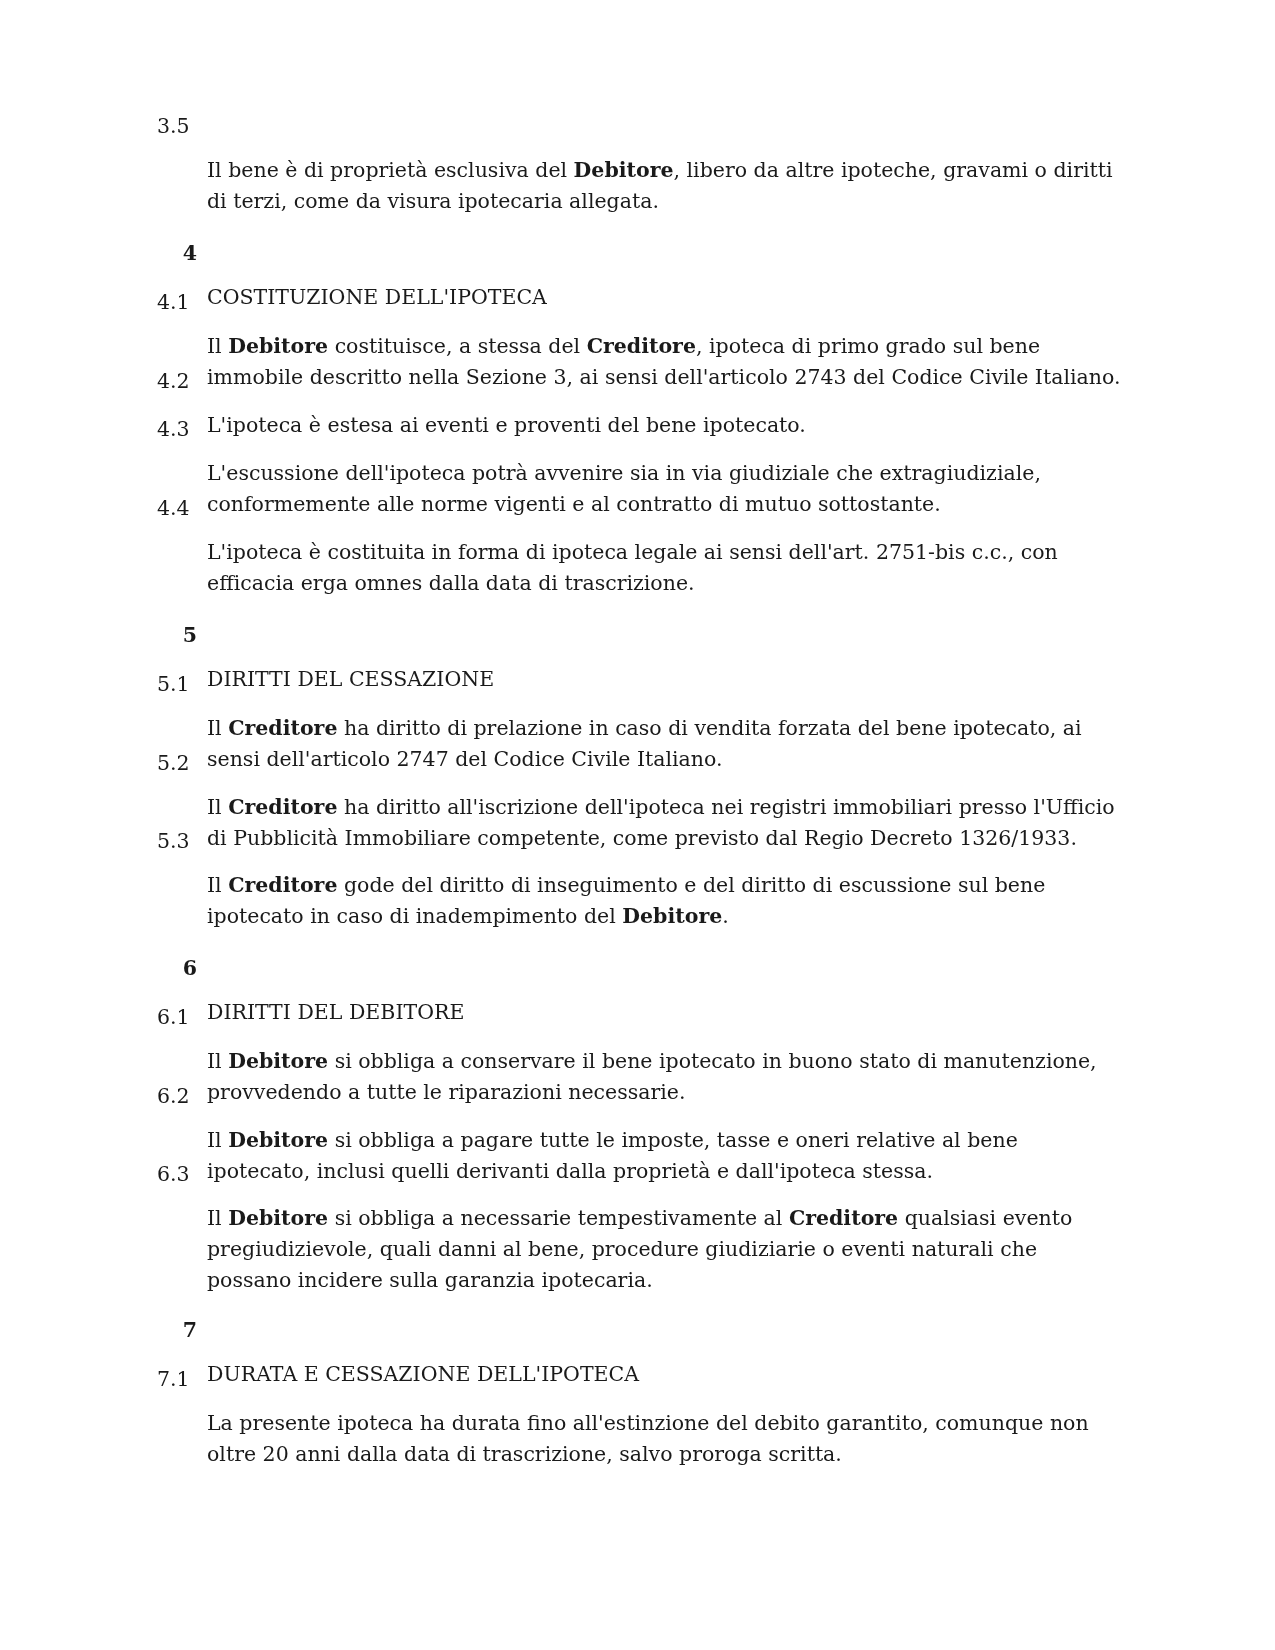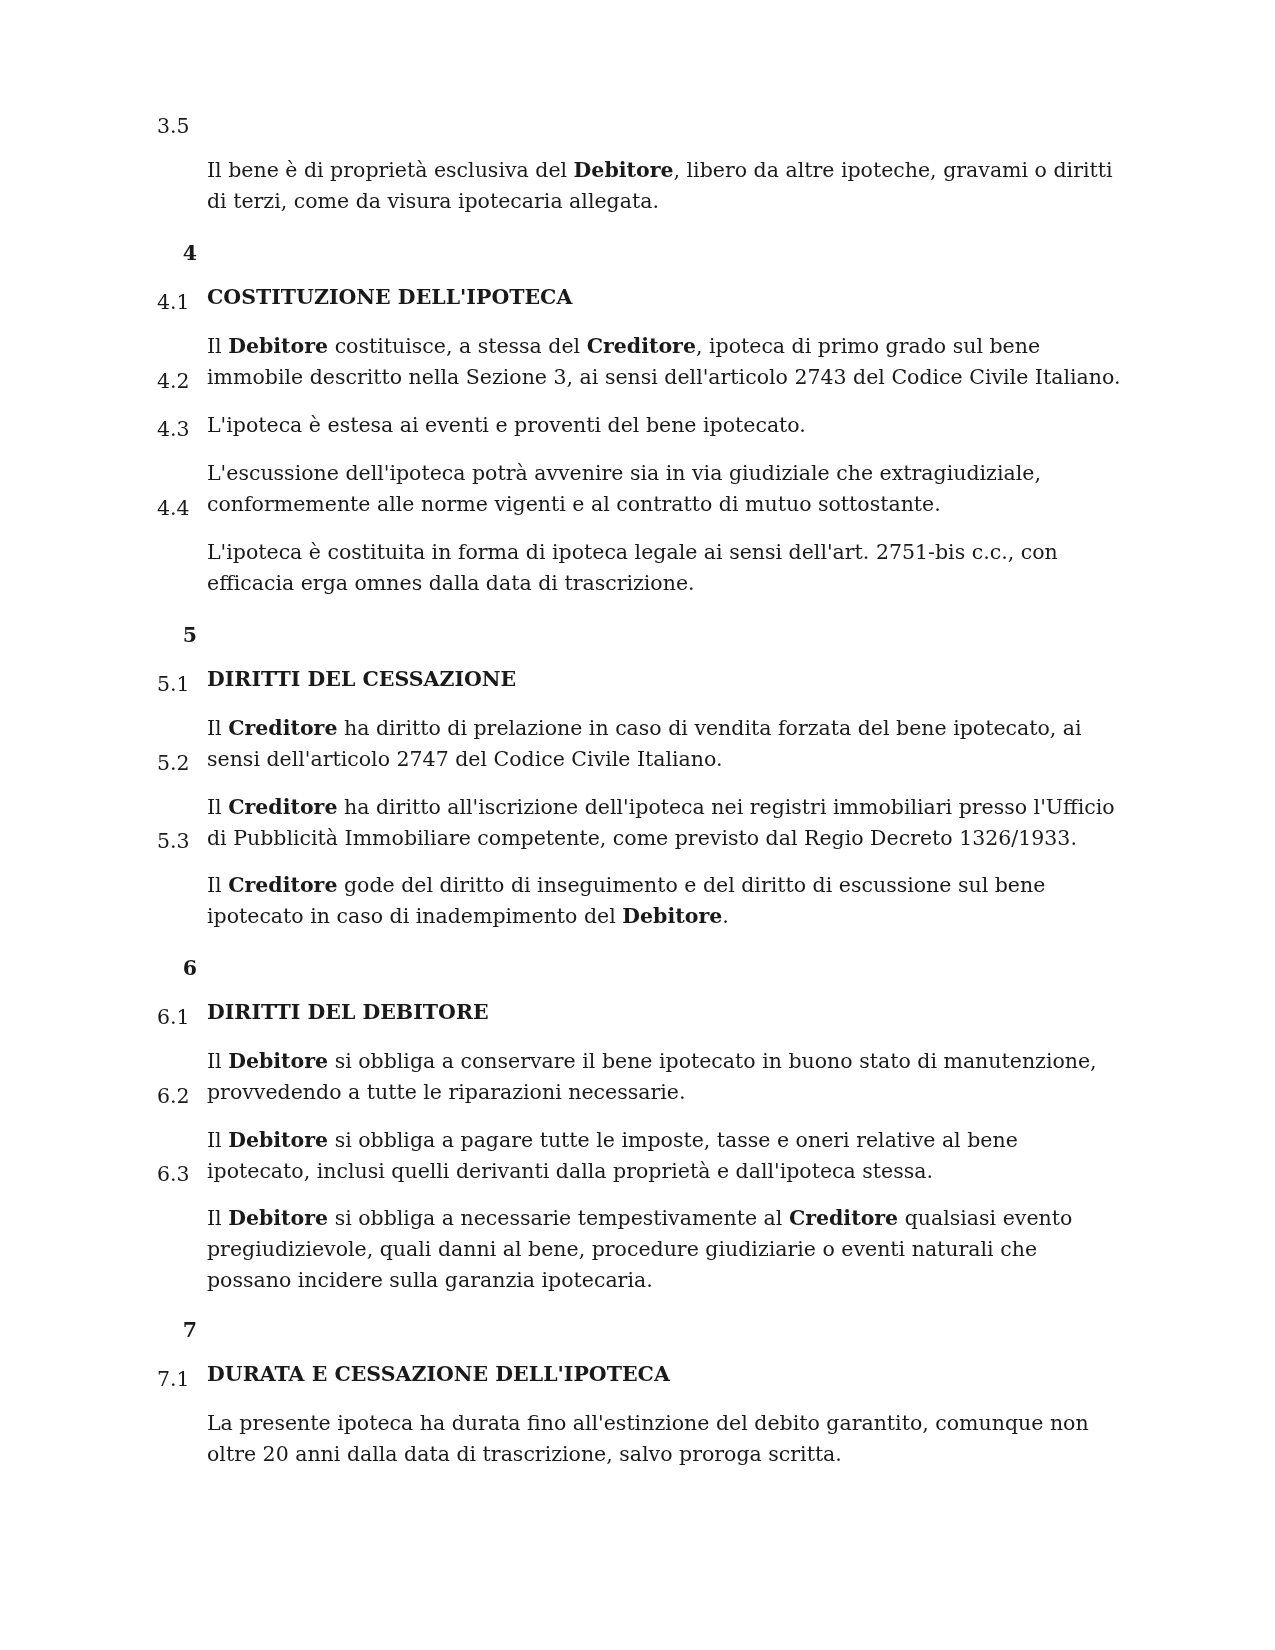--- a/index.html
+++ b/index.html
@@ -3,21 +3,21 @@
 <meta charset="utf-8">
 <style>
   html, body { margin:0; padding:0; background:#ffffff; }
   body { width:1275px; height:1650px; position:relative; overflow:hidden;
          font-family:"DejaVu Serif","Liberation Serif",serif; color:#1a1a1a; }
   .page { position:absolute; left:0; top:0; width:1275px; }
   .item { position:absolute; left:145px; width:980px; font-size:20.5px; line-height:31px; }
   .num { position:absolute; left:12px; top:0; width:40px; text-align:left; }
   .num.h { text-align:right; width:40px; }
   .txt { position:absolute; left:62px; width:918px; top:16px;margin-top:28px; }
-  .heading .txt { font-weight:bold; }
+  .heading .txt { font-weight:normal; }
   .heading .num { font-weight:bold; }
   b { font-weight:bold; }
 </style>
 </head>
 <body>
 
 <div class="page">
   <div class="item" style="top:111px">
     <span class="num">3.5</span>
     <span class="txt"><span>Il bene è di proprietà esclusiva del </span><b>Debitore</b><span>, libero da altre ipoteche, gravami o diritti di terzi, come da visura ipotecaria allegata.</span></span>

